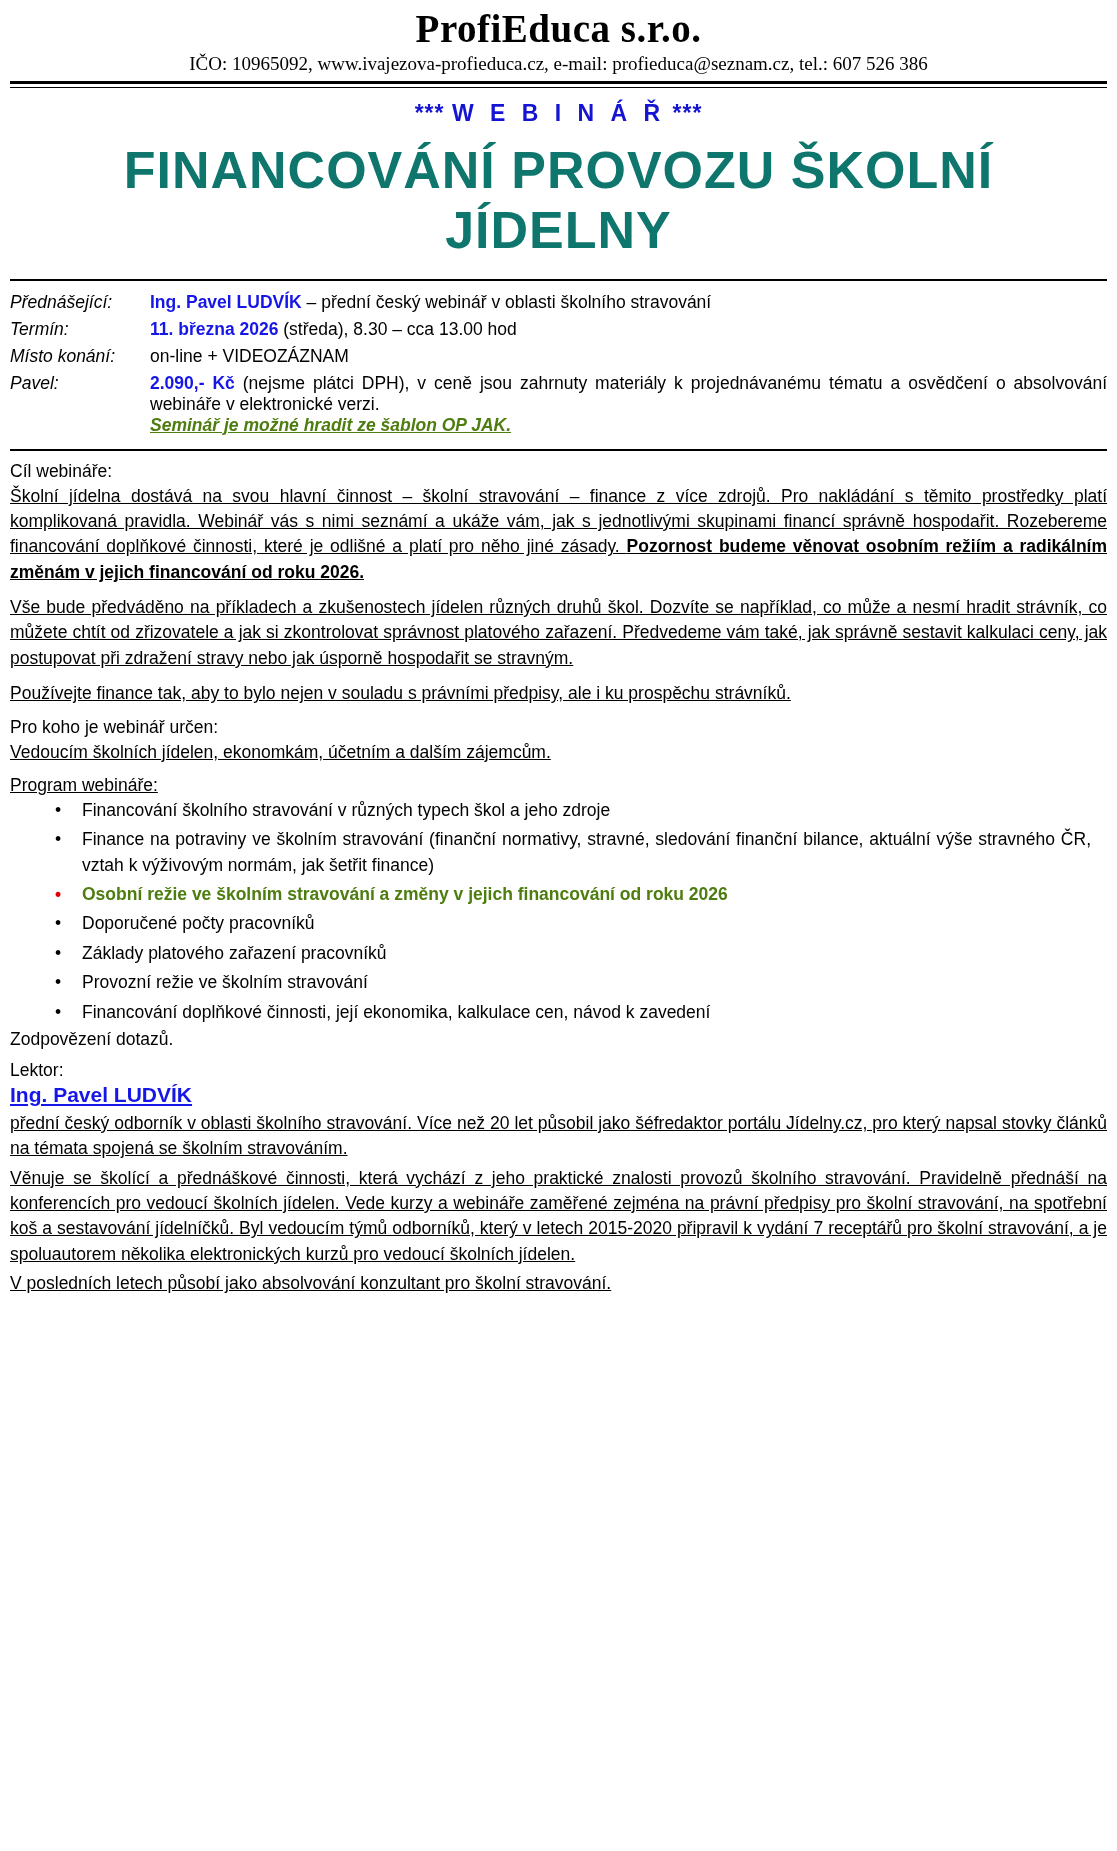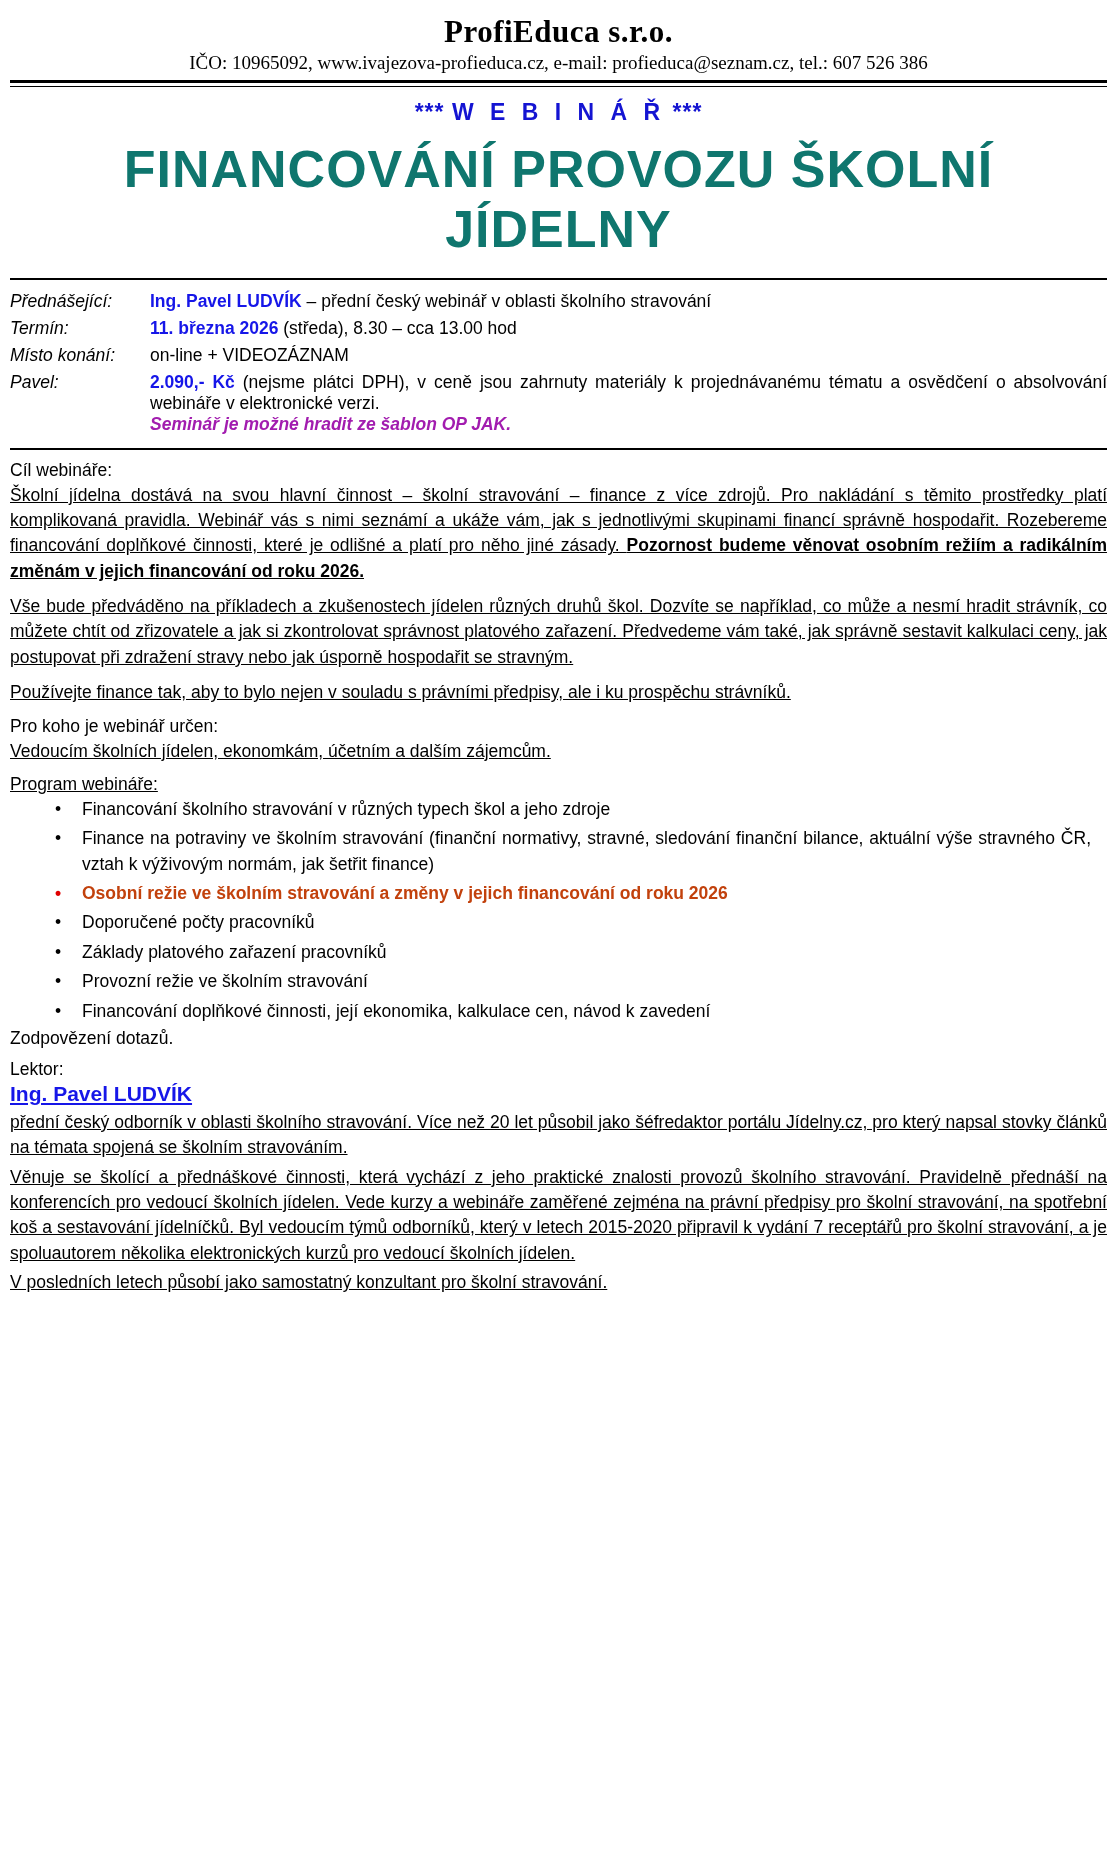--- a/index.html
+++ b/index.html
@@ -15,23 +15,23 @@
   .page {
     width: 1117px;
     box-sizing: border-box;
     padding: 6px 10px 10px 10px;
   }
   
   .company {
     text-align: center;
     font-family: "Liberation Serif", serif;
     font-weight: bold;
-    font-size: 31px;
+    font-size: 39px;
     letter-spacing: 0.5px;
-    margin: 8px 0 2px 0;
+    margin: 0 0 2px 0;
   }
   .contact {
     text-align: center;
     font-family: "Liberation Serif", serif;
     font-size: 19px;
     margin: 0 0 6px 0;
   }
   .rule-double {
     border-top: 3px solid #000;
     border-bottom: 1px solid #000;
@@ -78,23 +78,24 @@
   .info td.label {
     width: 140px;
     font-style: italic;
     white-space: nowrap;
   }
   .blue-bold {
     color: #1616e8;
     font-weight: bold;
   }
   .blue-italic {
-    color: #a21caf;
+    color: #4d7c0f;
     font-style: italic;
     font-weight: bold;
+    text-decoration: underline;
   }
   .justify {
     text-align: justify;
   }
   
   .sec-head {
     font-weight: normal;
     font-size: 17.5px;
     margin: 10px 0 2px 0;
   }
@@ -130,21 +131,21 @@
     padding-left: 72px;
     position: relative;
   }
   ul.program li::before {
     content: "\2022";
     position: absolute;
     left: 45px;
     top: 0;
   }
   ul.program li.red {
-    color: #c2410c;
+    color: #4d7c0f;
     font-weight: bold;
   }
   ul.program li.red::before {
     color: #e00000;
   }
   .plain-line {
     font-size: 17.5px;
     margin: 2px 0 0 0;
   }
   .lector-name {
@@ -223,15 +224,15 @@
     <li>Základy platového zařazení pracovníků</li>
     <li>Provozní režie ve školním stravování</li>
     <li>Financování doplňkové činnosti, její ekonomika, kalkulace cen, návod k zavedení</li>
   </ul>
   <div class="plain-line">Zodpovězení dotazů.</div>
 
   <div class="sec-head">Lektor:</div>
   <div class="lector-name">Ing. Pavel LUDVÍK</div>
   <p class="body indent tight">přední český odborník v oblasti školního stravování. Více než 20 let působil jako šéfredaktor portálu Jídelny.cz, pro který napsal stovky článků na témata spojená se školním stravováním.</p>
   <p class="body indent tight">Věnuje se školící a přednáškové činnosti, která vychází z jeho praktické znalosti provozů školního stravování. Pravidelně přednáší na konferencích pro vedoucí školních jídelen. Vede kurzy a webináře zaměřené zejména na právní předpisy pro školní stravování, na spotřební koš a sestavování jídelníčků. Byl vedoucím týmů odborníků, který v letech 2015-2020 připravil k vydání 7 receptářů pro školní stravování, a je spoluautorem několika elektronických kurzů pro vedoucí školních jídelen.</p>
-  <p class="body indent tight">V posledních letech působí jako samostatný konzultant pro školní stravování.</p>
+  <p class="body indent tight">V posledních letech působí jako absolvování konzultant pro školní stravování.</p>
 
 </div>
 
 </body></html>

